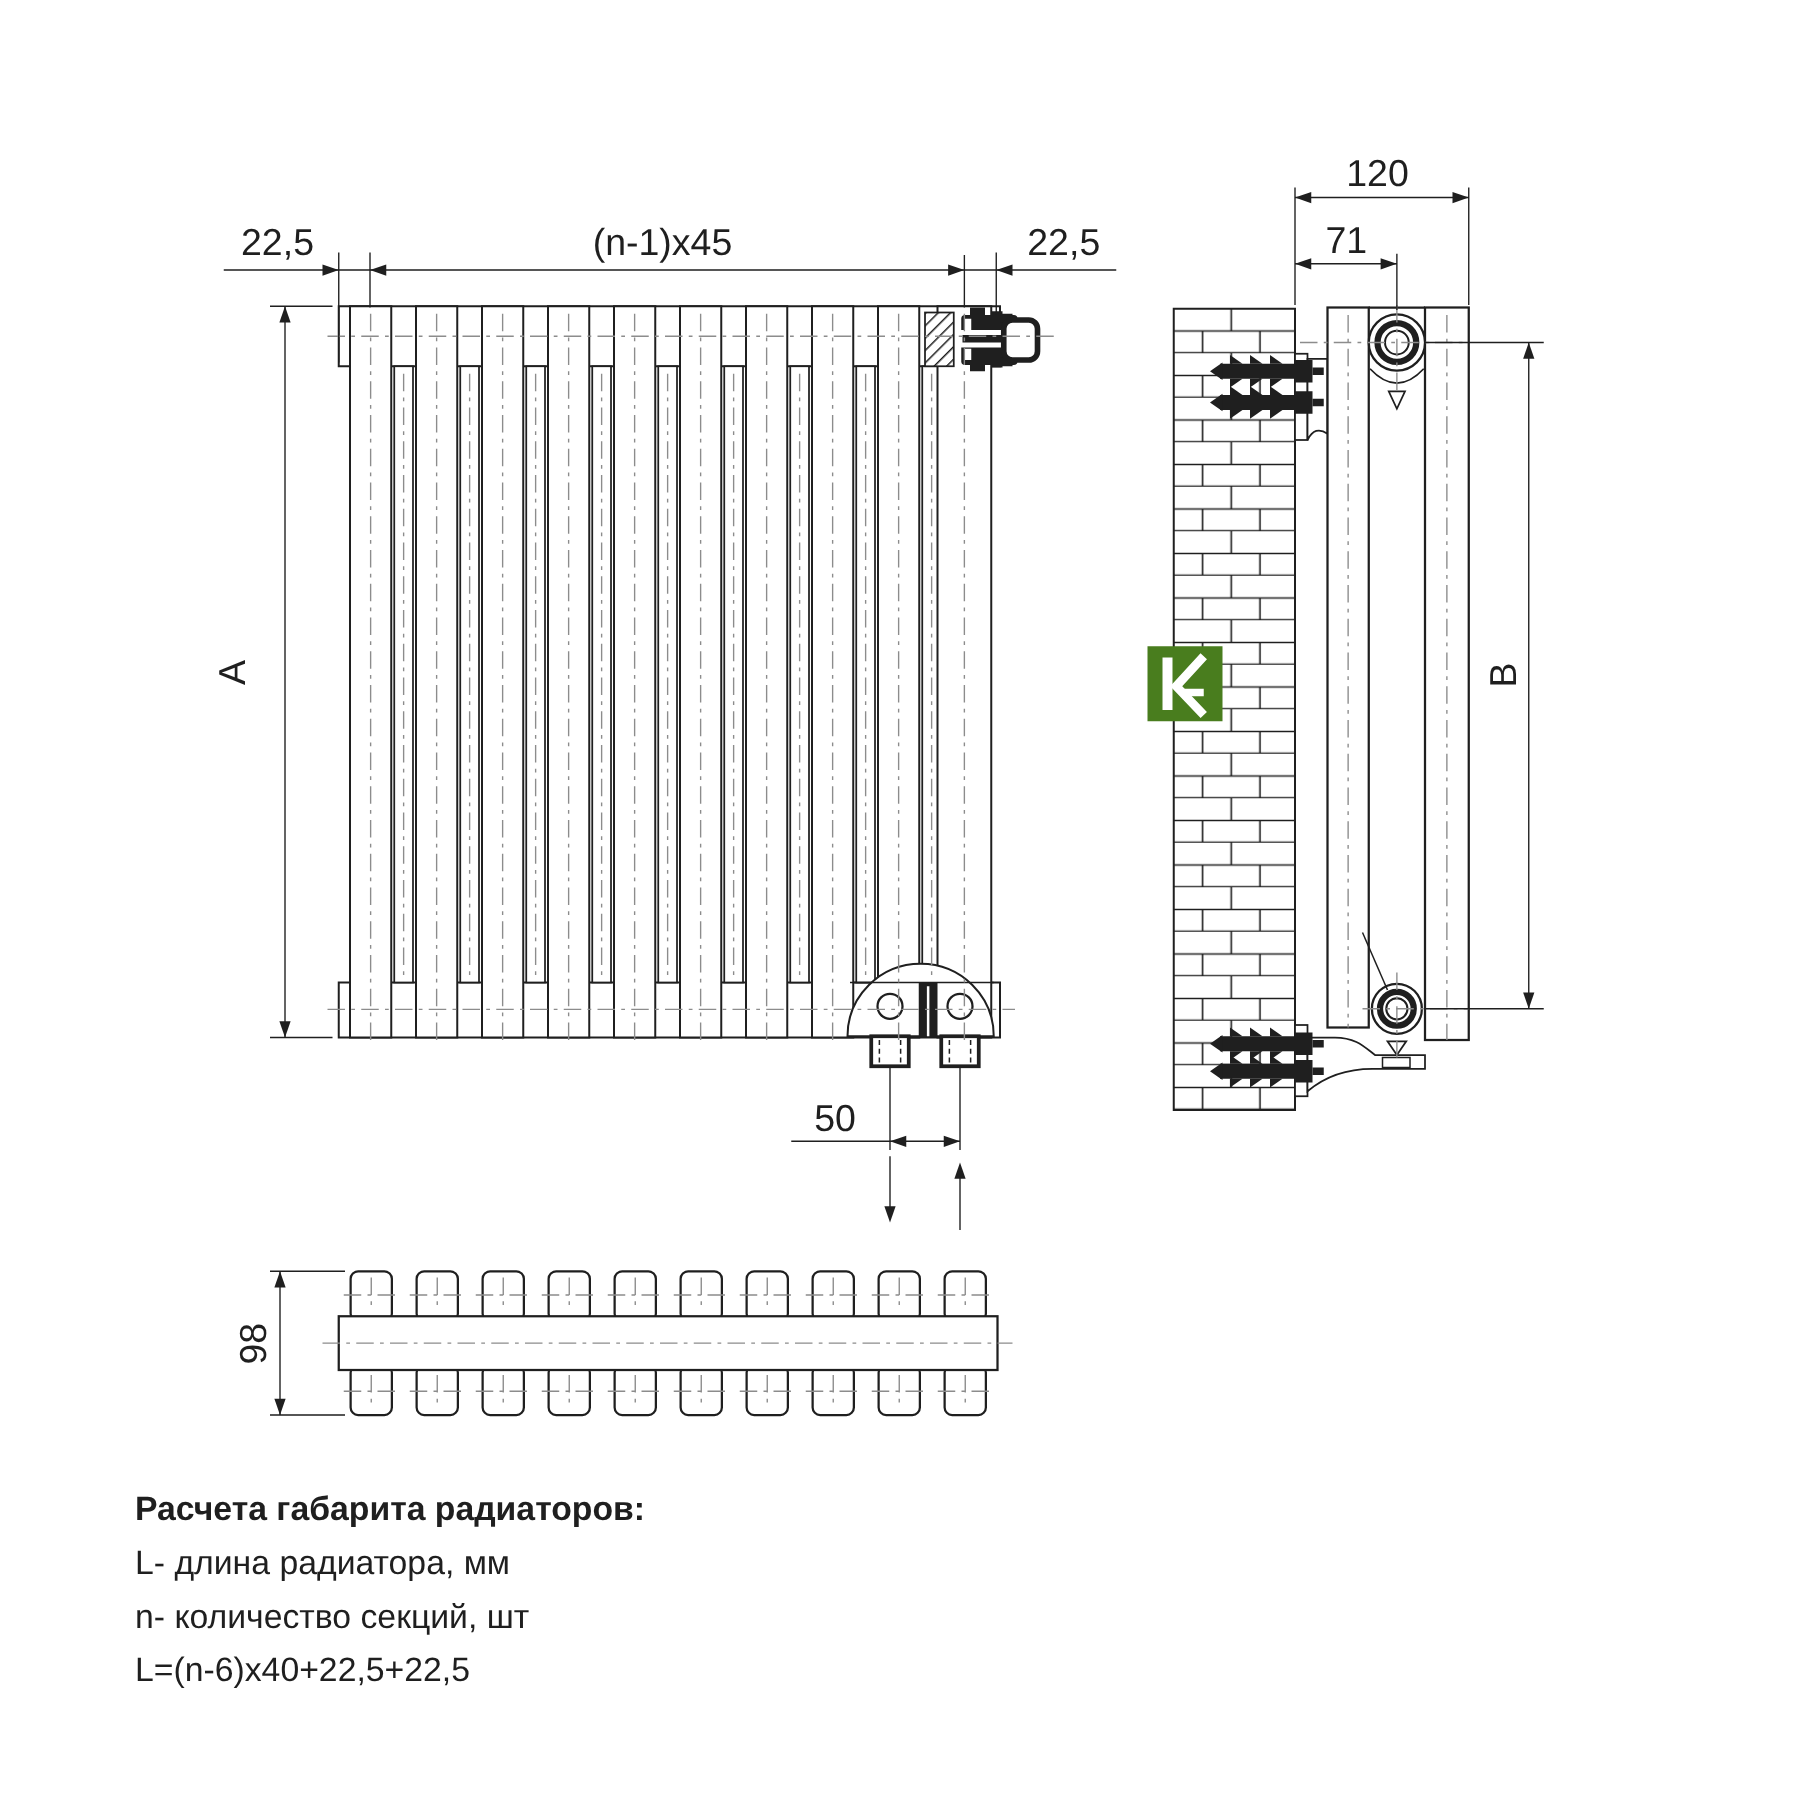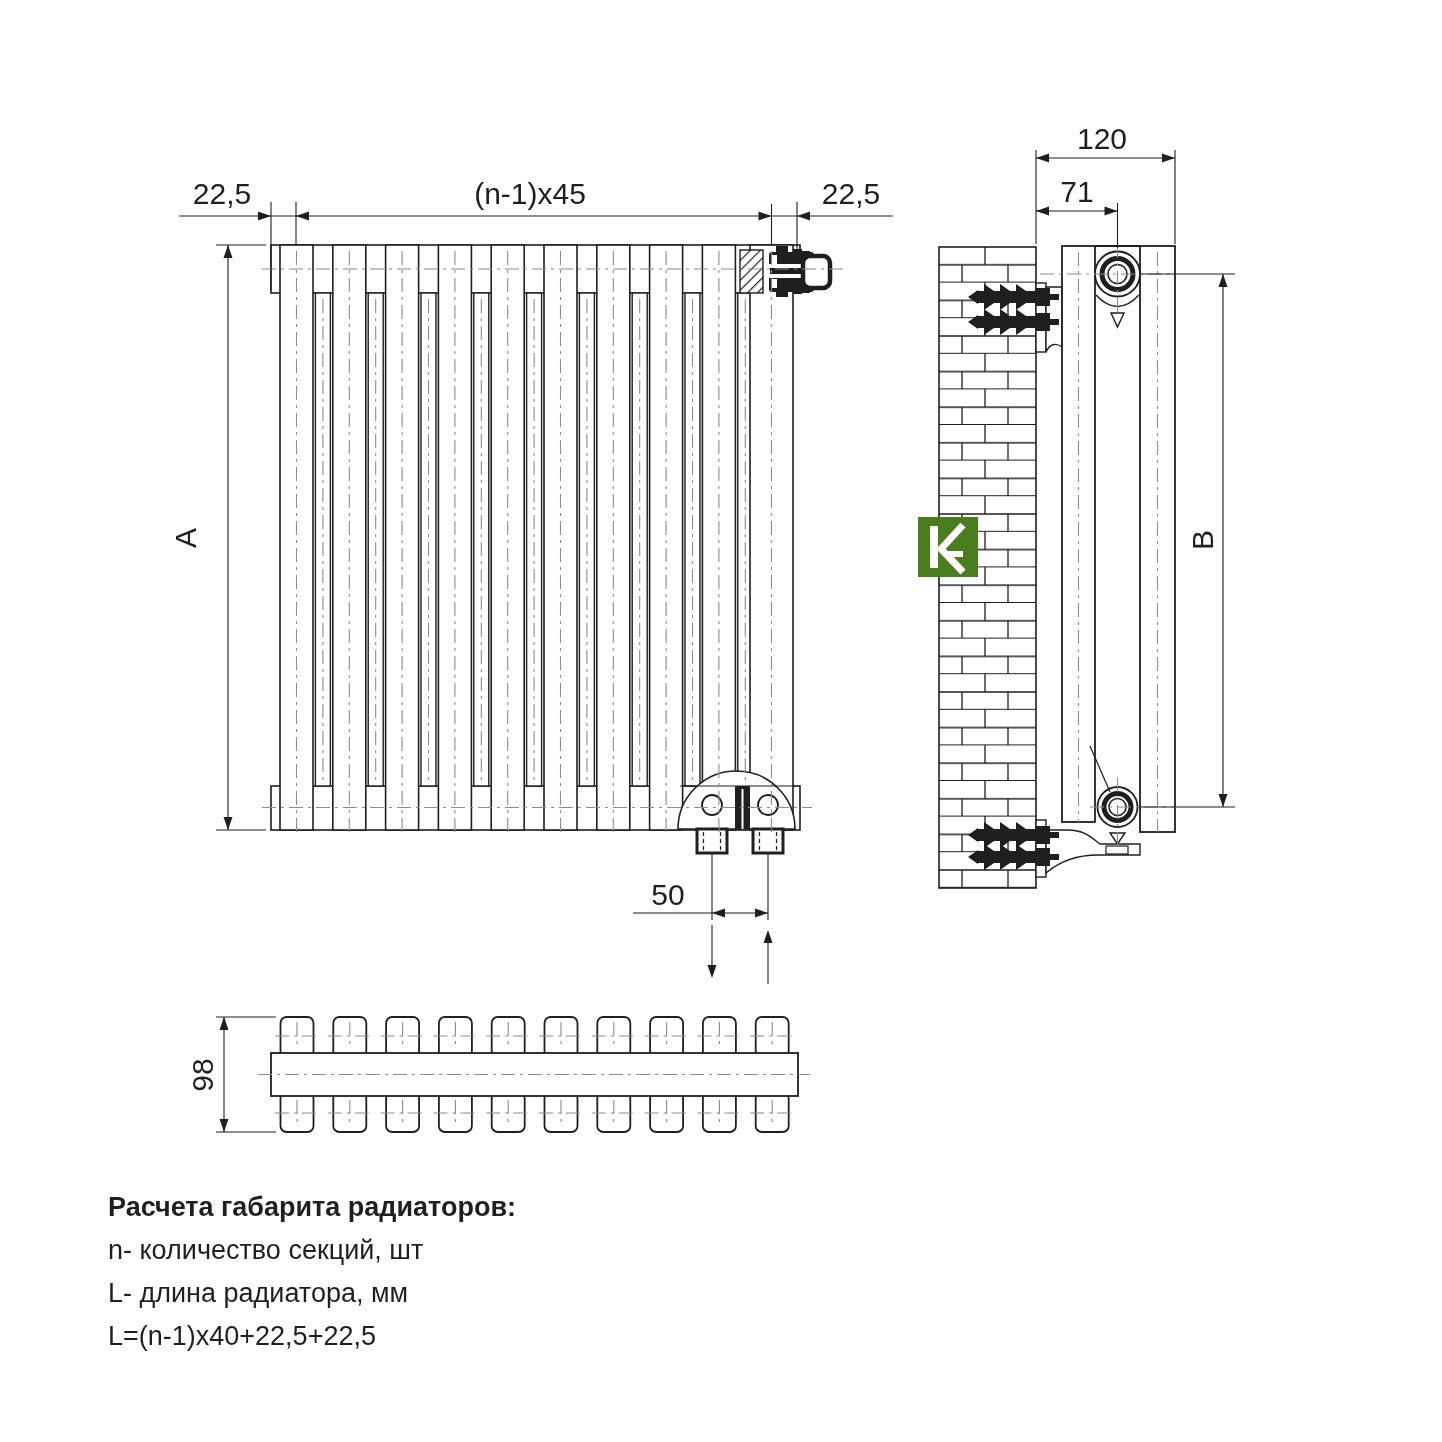--- a/index.html
+++ b/index.html
@@ -300,17 +300,17 @@
     <text class="dim" x="1077" y="202" text-anchor="middle">71</text>
     <text class="dim" x="196" y="538" text-anchor="middle" transform="rotate(-90 196 538)">A</text>
     <text class="dim" x="1213" y="540" text-anchor="middle" transform="rotate(-90 1213 540)">B</text>
     <text class="dim" x="668" y="905" text-anchor="middle">50</text>
     <text class="dim" x="213" y="1075" text-anchor="middle" transform="rotate(-90 213 1075)">98</text>
   </g>
 </svg>
 
 <div class="notes">
   <div class="notes-title">Расчета габарита радиаторов:</div>
+  <div>L- длина радиатора, мм</div>
   <div>n- количество секций, шт</div>
-  <div>L- длина радиатора, мм</div>
-  <div>L=(n-1)x40+22,5+22,5</div>
+  <div>L=(n-6)x40+22,5+22,5</div>
 </div>
 </div>
 
 </body></html>

